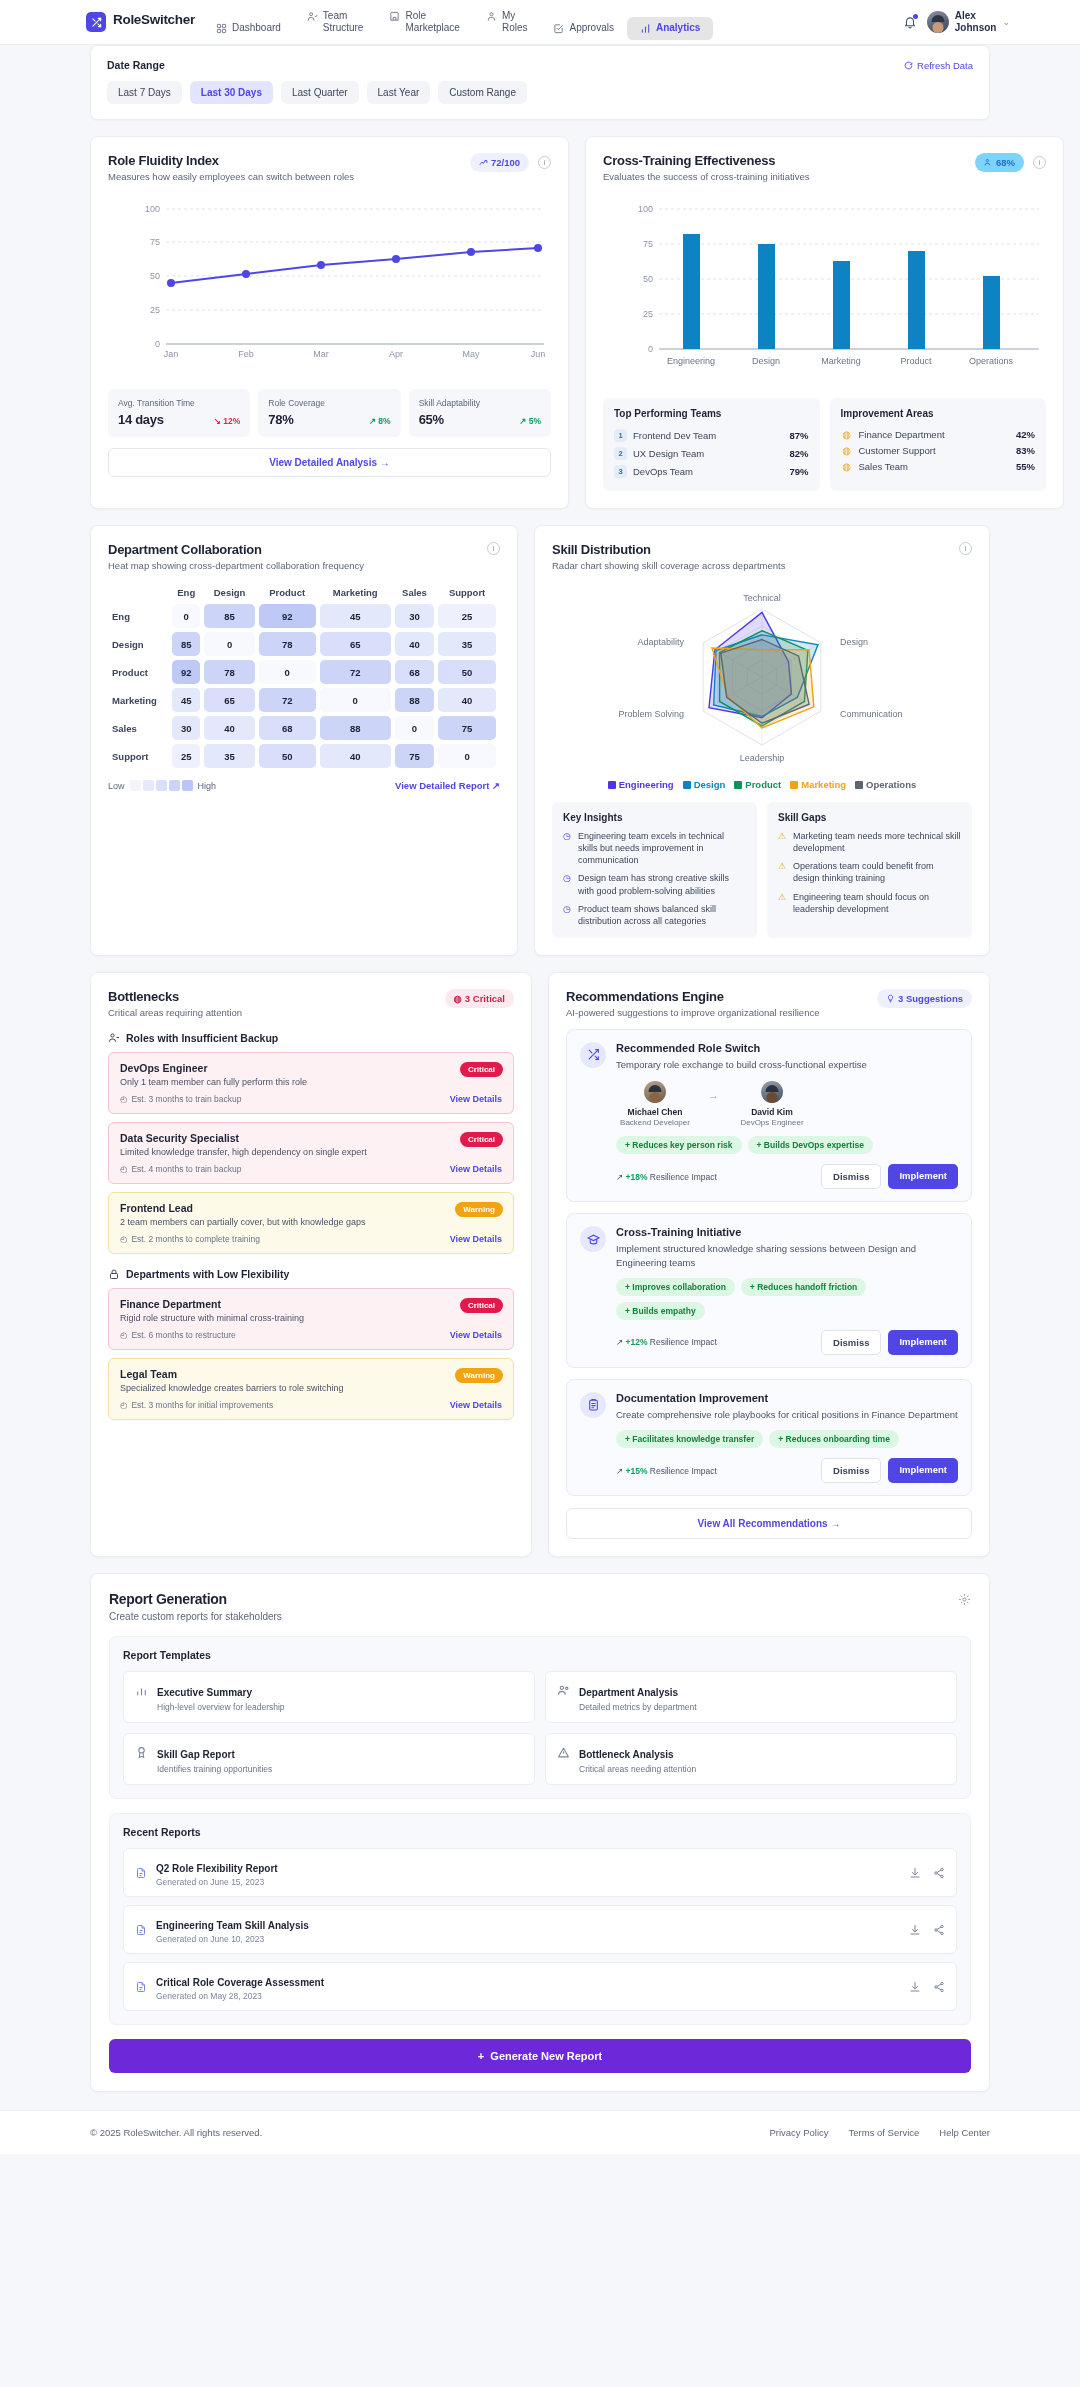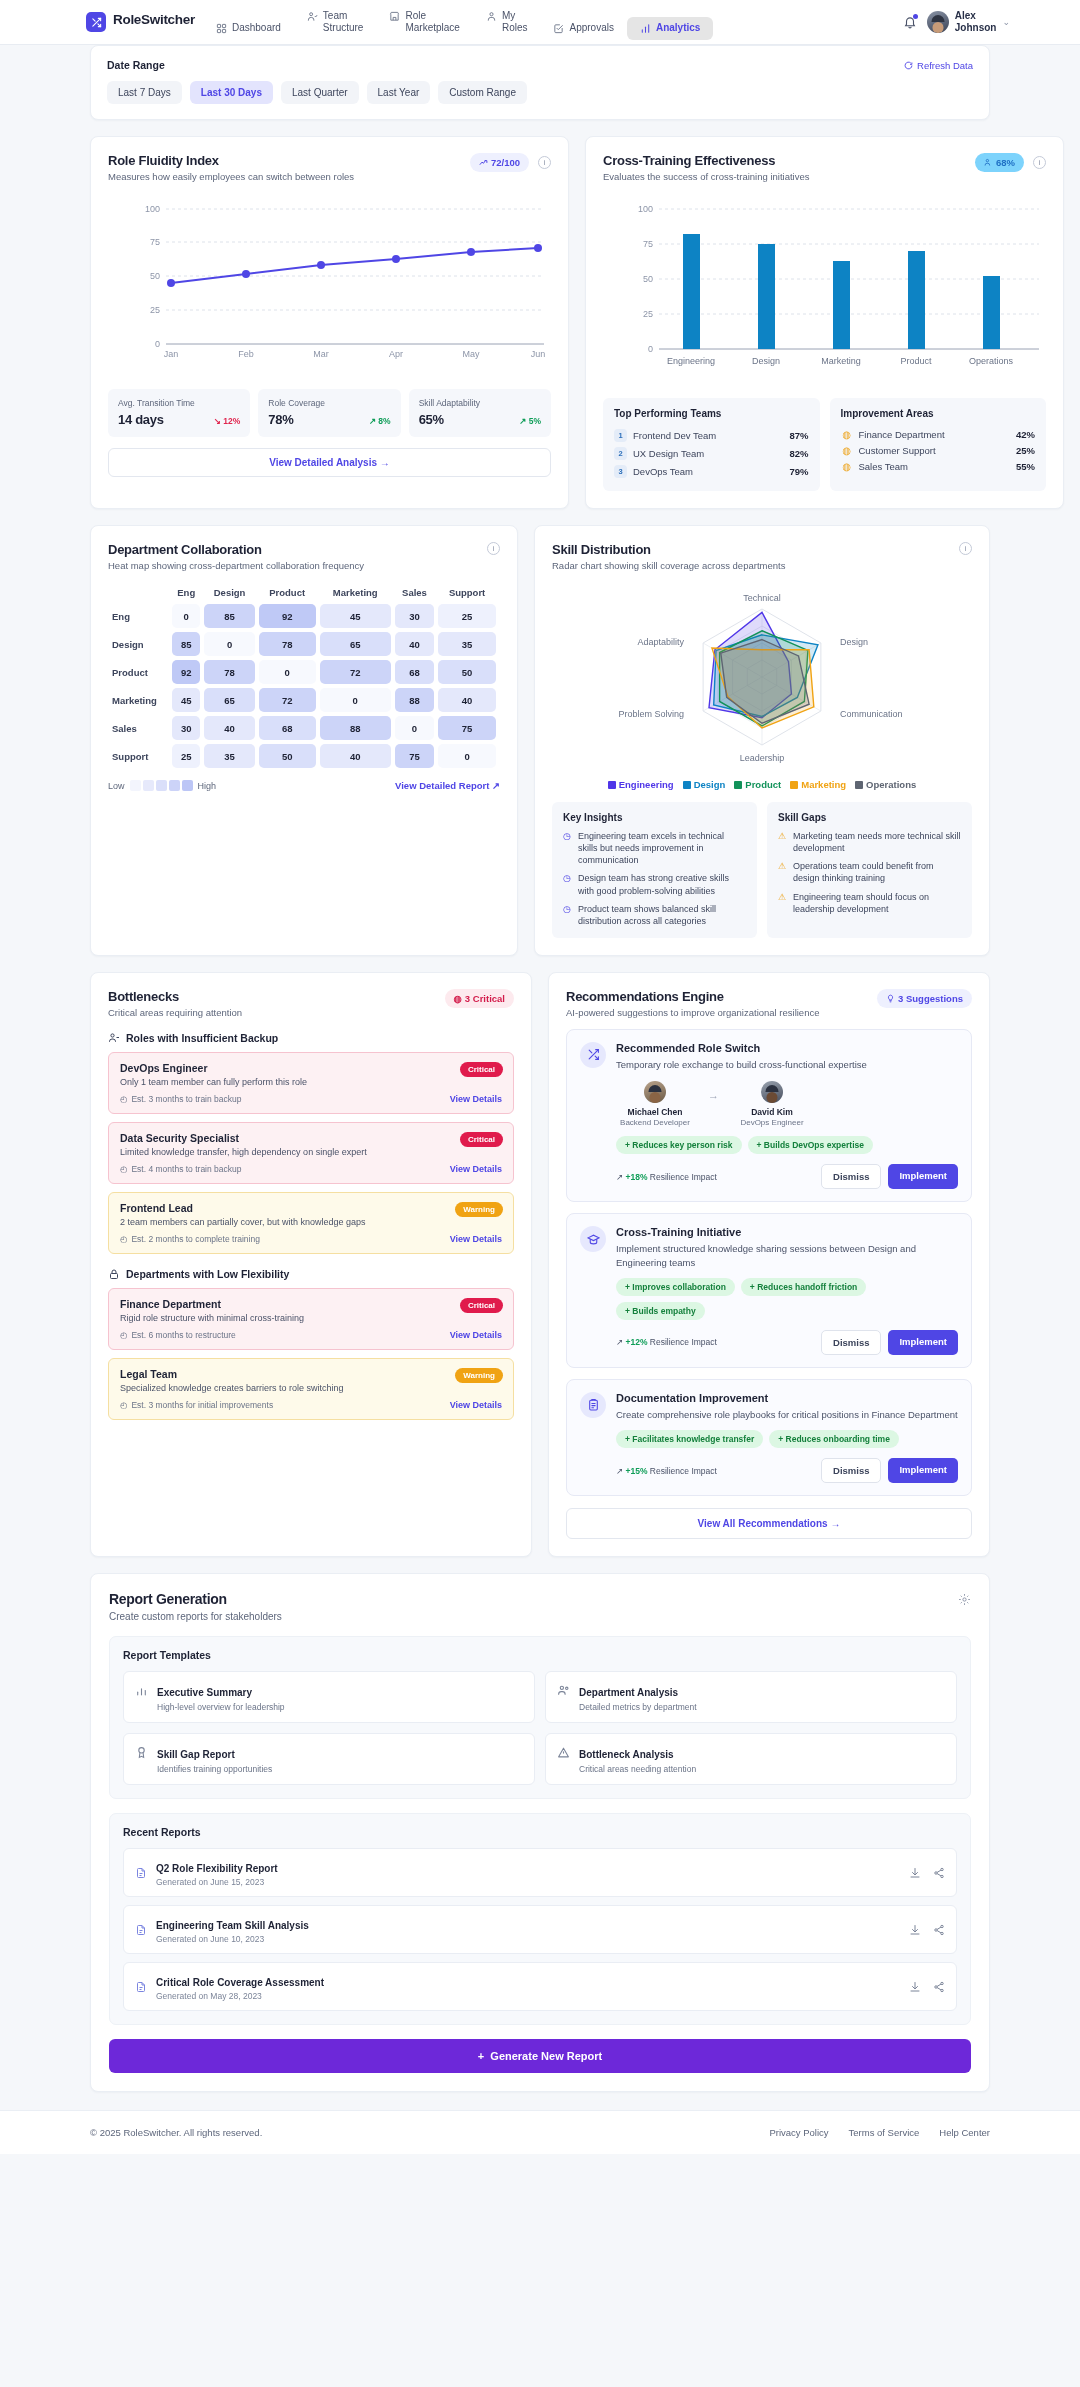--- a/index.html
+++ b/index.html
@@ -506,21 +506,21 @@
         <div class="subbox">
           <h3>Improvement Areas</h3>
           <div class="srow">
             <span class="warn">◍</span>
             <span>Finance Department</span>
             <span class="v">42%</span>
           </div>
           <div class="srow">
             <span class="warn">◍</span>
             <span>Customer Support</span>
-            <span class="v">25%</span>
+            <span class="v">83%</span>
           </div>
           <div class="srow">
             <span class="warn">◍</span>
             <span>Sales Team</span>
             <span class="v">55%</span>
           </div>
         </div>
       </div>
     </div>
   </div>

